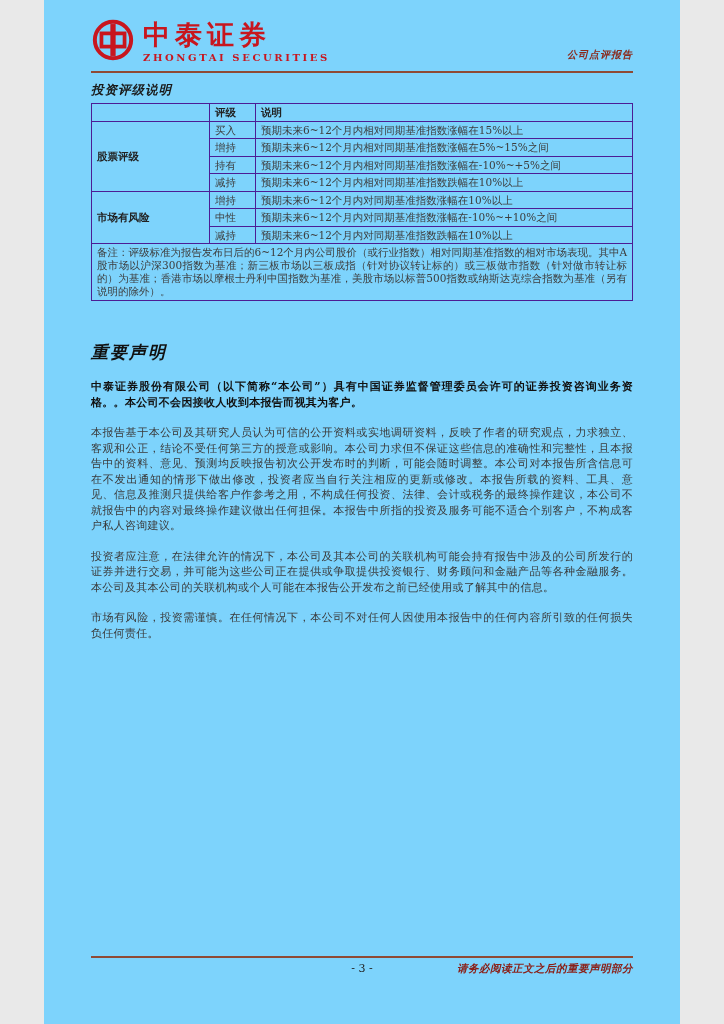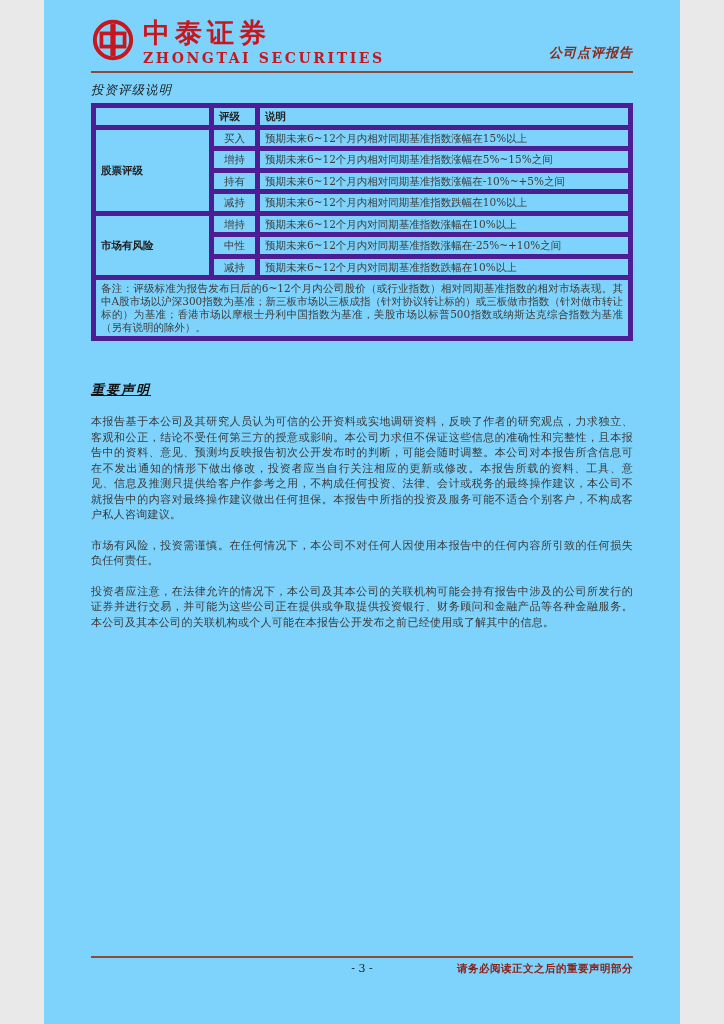--- a/index.html
+++ b/index.html
@@ -13,70 +13,70 @@
     padding: 18px 47px 0 47px;
     overflow: hidden;
     color: #3a3a3a;
   }
 
   
   .header-row { display: flex; justify-content: space-between; align-items: flex-end; }
   .brand { display: flex; align-items: center; gap: 8px; }
   .brand-text { display: flex; flex-direction: column; line-height: 1; }
   .brand-cn { color: #c8161e; font-size: 27px; font-weight: bold; letter-spacing: 5px; font-family: "DejaVu Serif", serif; }
-  .brand-en { color: #c8161e; font-size: 14px; font-weight: bold; letter-spacing: 2.6px; margin-top: 5px; }
-  .report-type { color: #8a2a1c; font-size: 13px; font-weight: bold; font-style: italic; padding-bottom: 4px; letter-spacing: 1px; }
+  .brand-en { color: #c8161e; font-size: 10px; font-weight: bold; letter-spacing: 2.6px; margin-top: 5px; }
+  .report-type { color: #8a2a1c; font-size: 10px; font-weight: bold; font-style: italic; padding-bottom: 4px; letter-spacing: 1px; }
   .header-rule { border: none; border-top: 2.5px solid #8f4a35; margin-top: 5px; }
 
   
   .rating-section { margin-top: 9px; }
-  .section-title-sm { font-size: 12.5px; font-weight: normal; color: #1a1a1a; letter-spacing: 1px; font-style: italic; }
+  .section-title-sm { font-size: 12.5px; font-weight: bold; color: #1a1a1a; letter-spacing: 1px; font-style: italic; }
   table.rating-table {
     width: 100%;
     border-collapse: collapse;
     margin-top: 4px;
     font-size: 10.5px;
     color: #3d3d3d;
   }
   .rating-table th, .rating-table td {
-    border: 5px solid #4c1d95;
+    border: 1px solid #4c1d95;
     padding: 1px 5px;
     line-height: 14.5px;
     vertical-align: middle;
   }
   .rating-table th { font-weight: bold; text-align: left; color: #222; }
   .col-group { width: 118px; }
   .col-rating { width: 46px; }
   td.group-cell { text-align: left; font-weight: bold; color: #222; }
-  td.rating-cell { text-align: center; }
+  td.rating-cell { text-align: left; }
   td.note-cell { line-height: 13px; padding: 2px 5px; text-align: justify; }
 
   
   .statement-section { margin-top: 40px; }
-  .section-title-lg { font-size: 13px; font-weight: bold; color: #111; letter-spacing: 2px; font-style: italic; text-decoration: underline; }
+  .section-title-lg { font-size: 17px; font-weight: bold; color: #111; letter-spacing: 2px; font-style: italic; }
   .statement-section p {
     margin-top: 15px;
     font-size: 11px;
     line-height: 15.5px;
     text-align: justify;
     letter-spacing: 0.3px;
   }
   .statement-section p.strong { font-weight: bold; color: #111; }
 
   
   .footer { position: absolute; left: 47px; right: 47px; top: 956px; }
   .footer-rule { border: none; border-top: 2px solid #8f4a35; }
   .footer-row { position: relative; height: 22px; margin-top: 4px; }
   .page-number {
     position: absolute; left: 0; right: 0; text-align: center;
     font-size: 11px; color: #222;
   }
   .footer-notice {
     position: absolute; right: 0;
-    font-size: 10.5px; font-weight: bold; color: #8a2018;
+    font-size: 10.5px; font-weight: bold; font-style: italic; color: #8a2018;
     letter-spacing: 0.5px;
   }
 </style>
 </head>
 <body>
 
 <div class="page">
 
   <div class="header-row">
     <div class="brand">
@@ -125,38 +125,39 @@
           <td class="rating-cell">减持</td>
           <td>预期未来6~12个月内相对同期基准指数跌幅在10%以上</td>
         </tr>
         <tr>
           <td class="group-cell" rowspan="3">市场有风险</td>
           <td class="rating-cell">增持</td>
           <td>预期未来6~12个月内对同期基准指数涨幅在10%以上</td>
         </tr>
         <tr>
           <td class="rating-cell">中性</td>
-          <td>预期未来6~12个月内对同期基准指数涨幅在-25%~+10%之间</td>
+          <td>预期未来6~12个月内对同期基准指数涨幅在-10%~+10%之间</td>
         </tr>
         <tr>
           <td class="rating-cell">减持</td>
           <td>预期未来6~12个月内对同期基准指数跌幅在10%以上</td>
         </tr>
         <tr>
           <td class="note-cell" colspan="3">备注：评级标准为报告发布日后的6~12个月内公司股价（或行业指数）相对同期基准指数的相对市场表现。其中A股市场以沪深300指数为基准；新三板市场以三板成指（针对协议转让标的）或三板做市指数（针对做市转让标的）为基准；香港市场以摩根士丹利中国指数为基准，美股市场以标普500指数或纳斯达克综合指数为基准（另有说明的除外）。</td>
         </tr>
       </tbody>
     </table>
   </div>
 
   <div class="statement-section">
     <div class="section-title-lg">重要声明</div>
+    <p class="strong">中泰证券股份有限公司（以下简称“本公司”）具有中国证券监督管理委员会许可的证券投资咨询业务资格。。本公司不会因接收人收到本报告而视其为客户。</p>
     <p>本报告基于本公司及其研究人员认为可信的公开资料或实地调研资料，反映了作者的研究观点，力求独立、客观和公正，结论不受任何第三方的授意或影响。本公司力求但不保证这些信息的准确性和完整性，且本报告中的资料、意见、预测均反映报告初次公开发布时的判断，可能会随时调整。本公司对本报告所含信息可在不发出通知的情形下做出修改，投资者应当自行关注相应的更新或修改。本报告所载的资料、工具、意见、信息及推测只提供给客户作参考之用，不构成任何投资、法律、会计或税务的最终操作建议，本公司不就报告中的内容对最终操作建议做出任何担保。本报告中所指的投资及服务可能不适合个别客户，不构成客户私人咨询建议。</p>
+    <p>投资者应注意，在法律允许的情况下，本公司及其本公司的关联机构可能会持有报告中涉及的公司所发行的证券并进行交易，并可能为这些公司正在提供或争取提供投资银行、财务顾问和金融产品等各种金融服务。本公司及其本公司的关联机构或个人可能在本报告公开发布之前已经使用或了解其中的信息。</p>
     <p>市场有风险，投资需谨慎。在任何情况下，本公司不对任何人因使用本报告中的任何内容所引致的任何损失负任何责任。</p>
-    <p>投资者应注意，在法律允许的情况下，本公司及其本公司的关联机构可能会持有报告中涉及的公司所发行的证券并进行交易，并可能为这些公司正在提供或争取提供投资银行、财务顾问和金融产品等各种金融服务。本公司及其本公司的关联机构或个人可能在本报告公开发布之前已经使用或了解其中的信息。</p>
   </div>
 
   <div class="footer">
     <hr class="footer-rule">
     <div class="footer-row">
       <span class="page-number">- 3 -</span>
       <span class="footer-notice">请务必阅读正文之后的重要声明部分</span>
     </div>
   </div>
 

